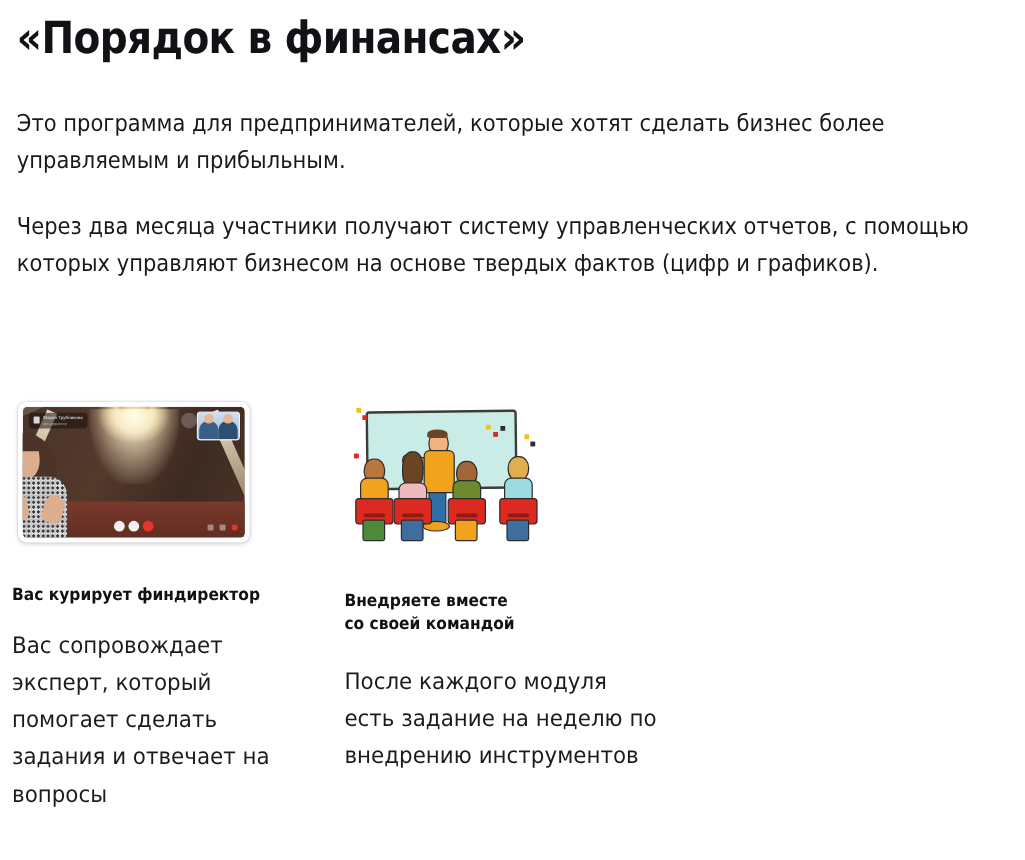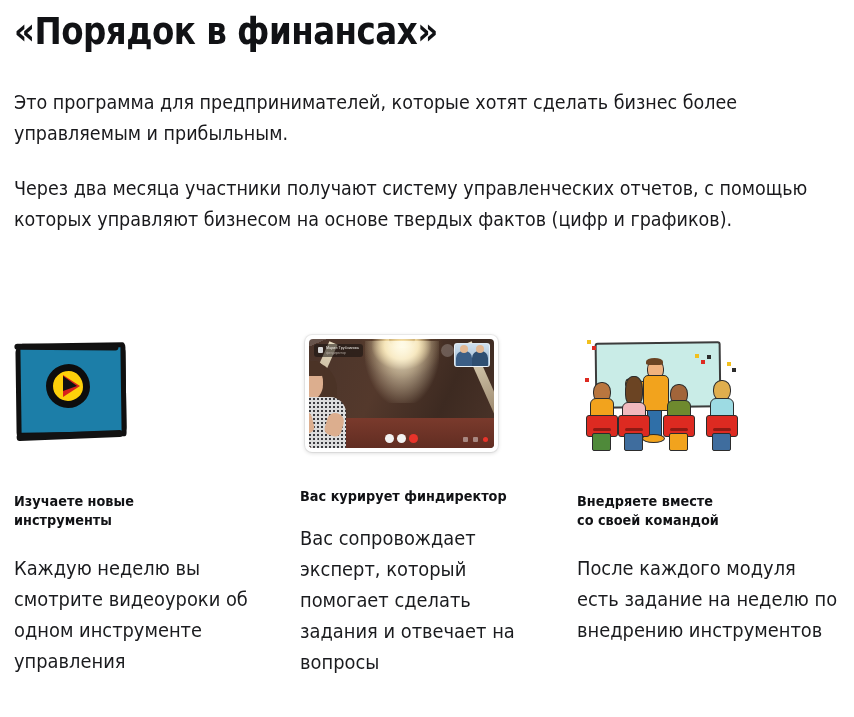--- a/index.html
+++ b/index.html
@@ -518,32 +518,20 @@
   <div class="intro">
     <h1 class="page-title">«Порядок в финансах»</h1>
 
     <p class="lede p1">Это программа для предпринимателей, которые хотят сделать бизнес более управляемым и прибыльным.</p>
 
     <p class="lede p2">Через два месяца участники получают систему управленческих отчетов, с помощью которых управляют бизнесом на основе твердых фактов (цифр и графиков).</p>
   </div>
 
   <div class="columns">
 
-    <div class="col col-1">
-      <div class="figure">
-        <div class="ill-video">
-          <div class="vframe"></div>
-          <div class="vcircle"></div>
-          <div class="vtri"></div>
-        </div>
-      </div>
-      <h3 class="col-heading">Изучаете новые
-инструменты</h3>
-      <p class="col-body">Каждую неделю вы смотрите видеоуроки об одном инструменте управления</p>
-    </div>
 
     <div class="col col-3">
       <div class="figure">
         <div class="ill-call">
           <div class="screen">
 
             <div class="beam-l"></div>
             <div class="beam-r"></div>
             <div class="lamp"></div>
             <div class="glow"></div>

